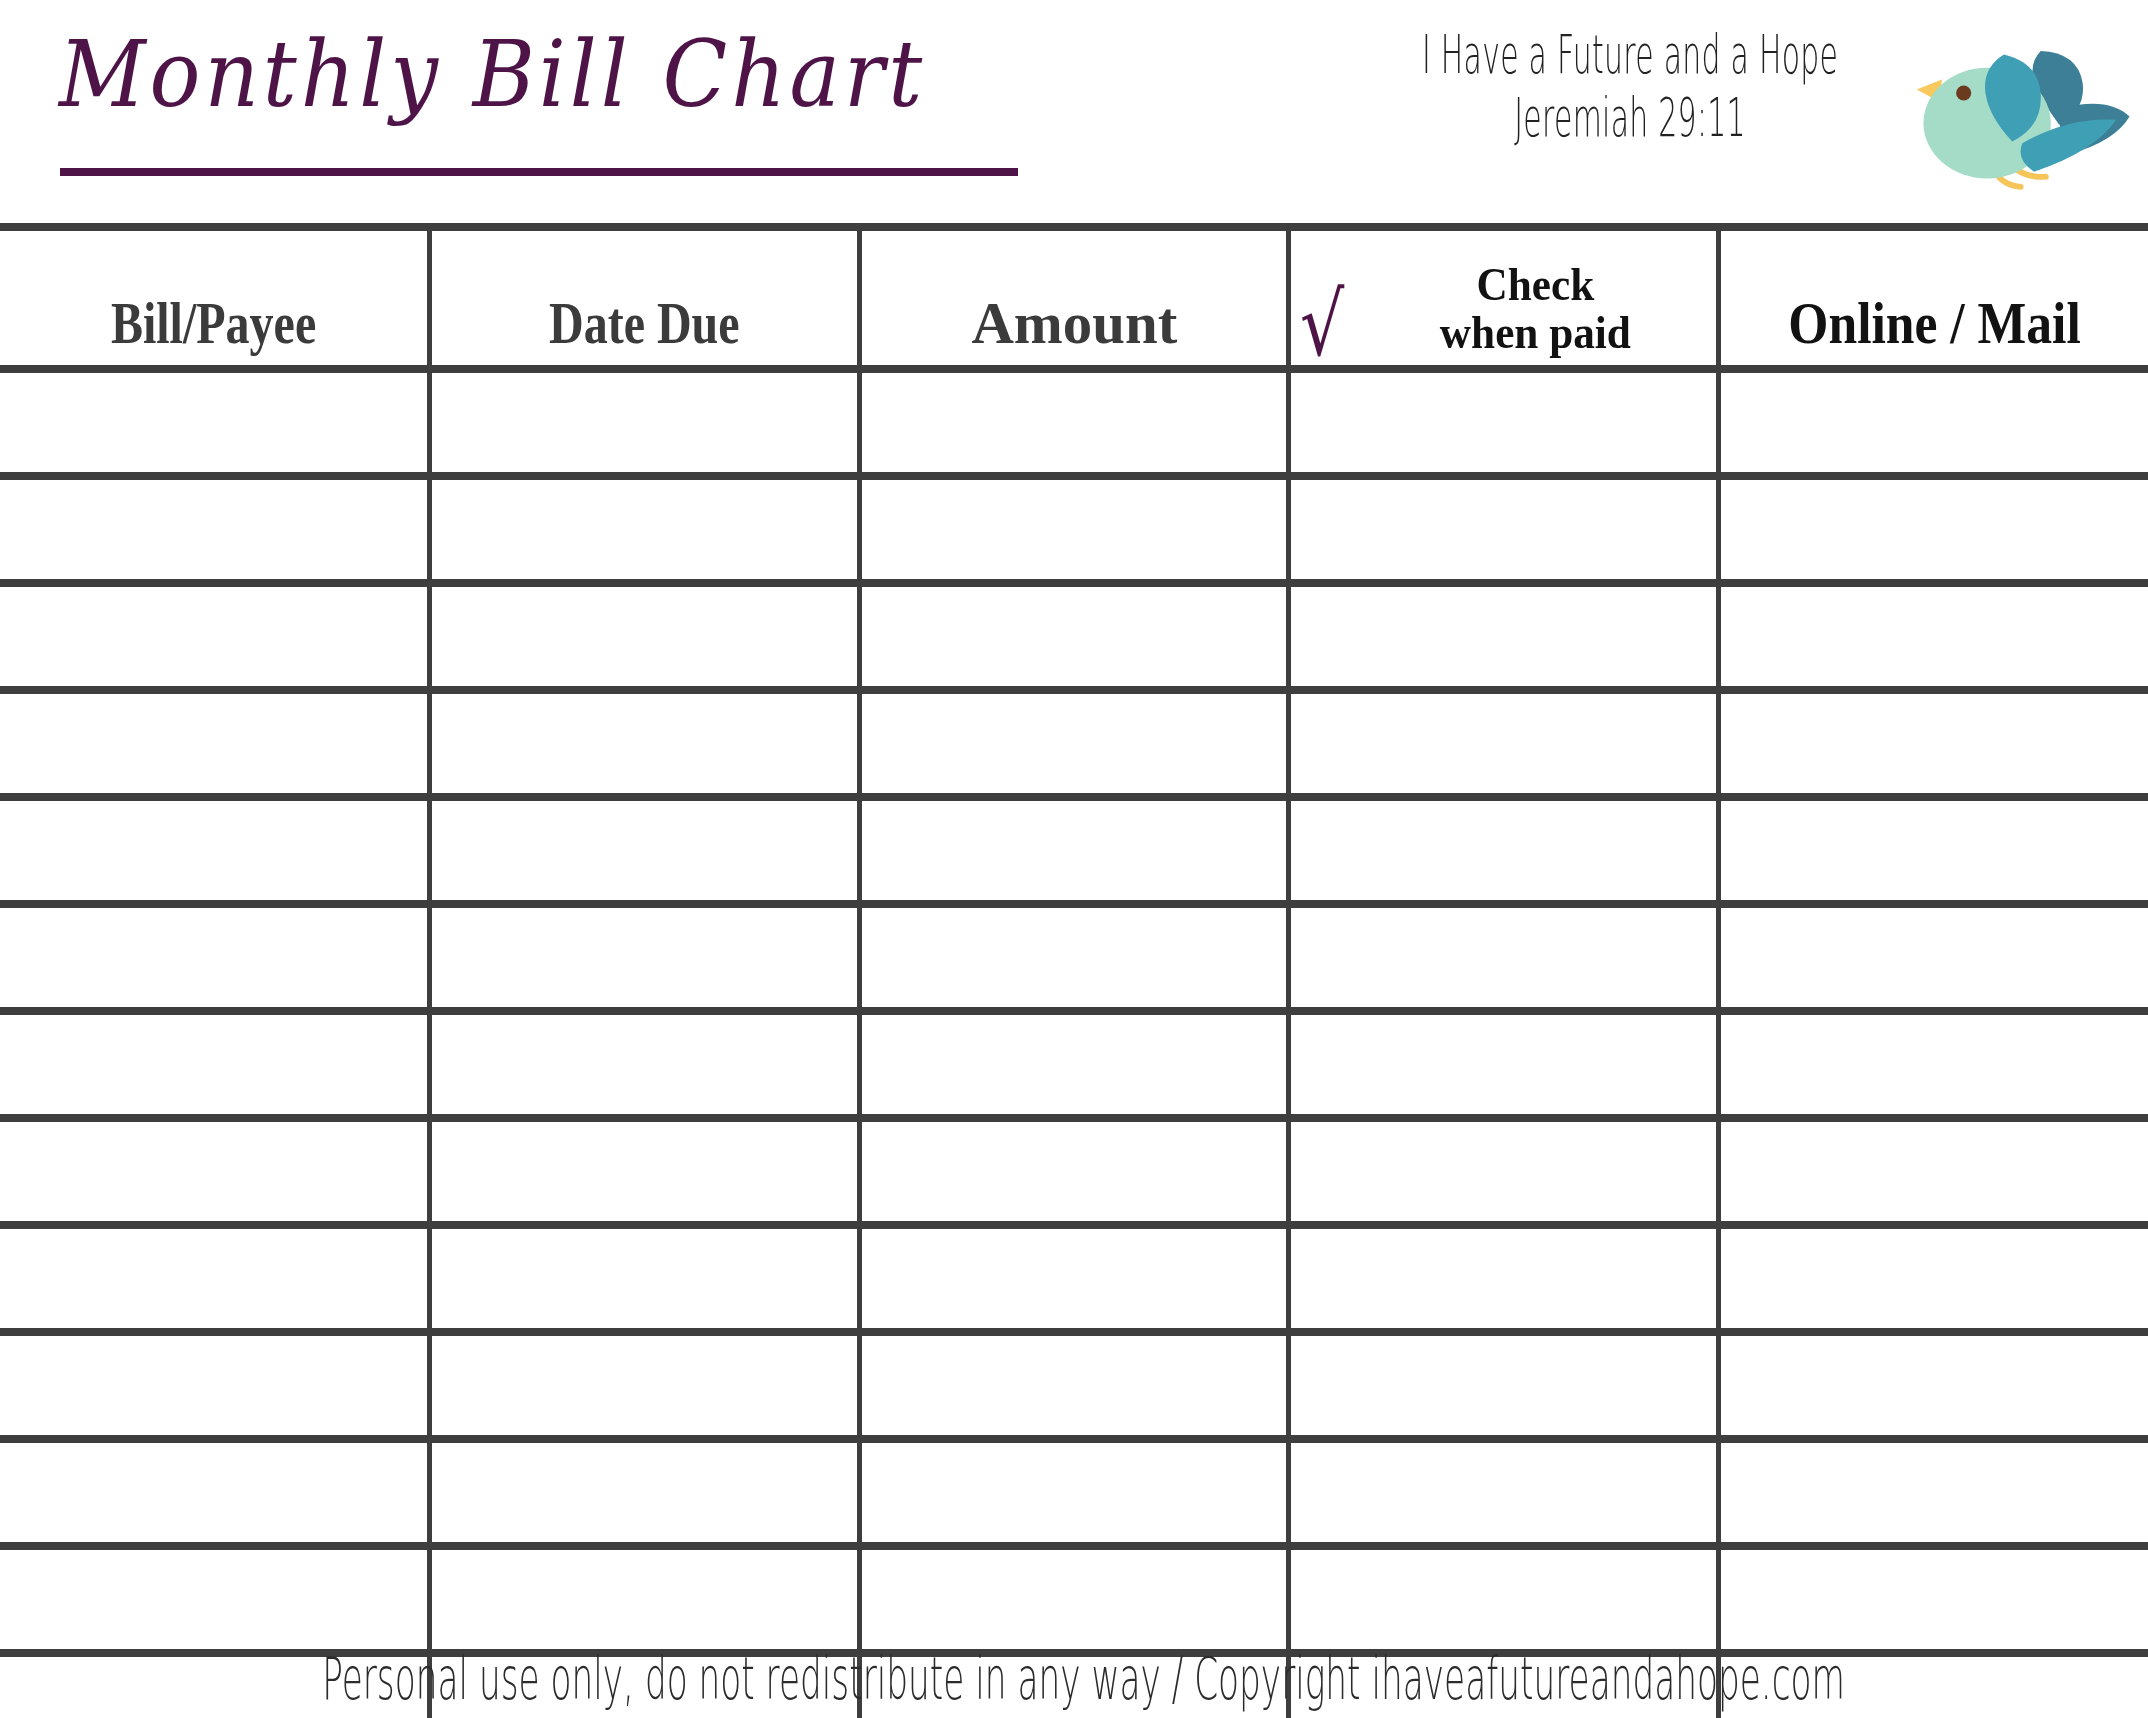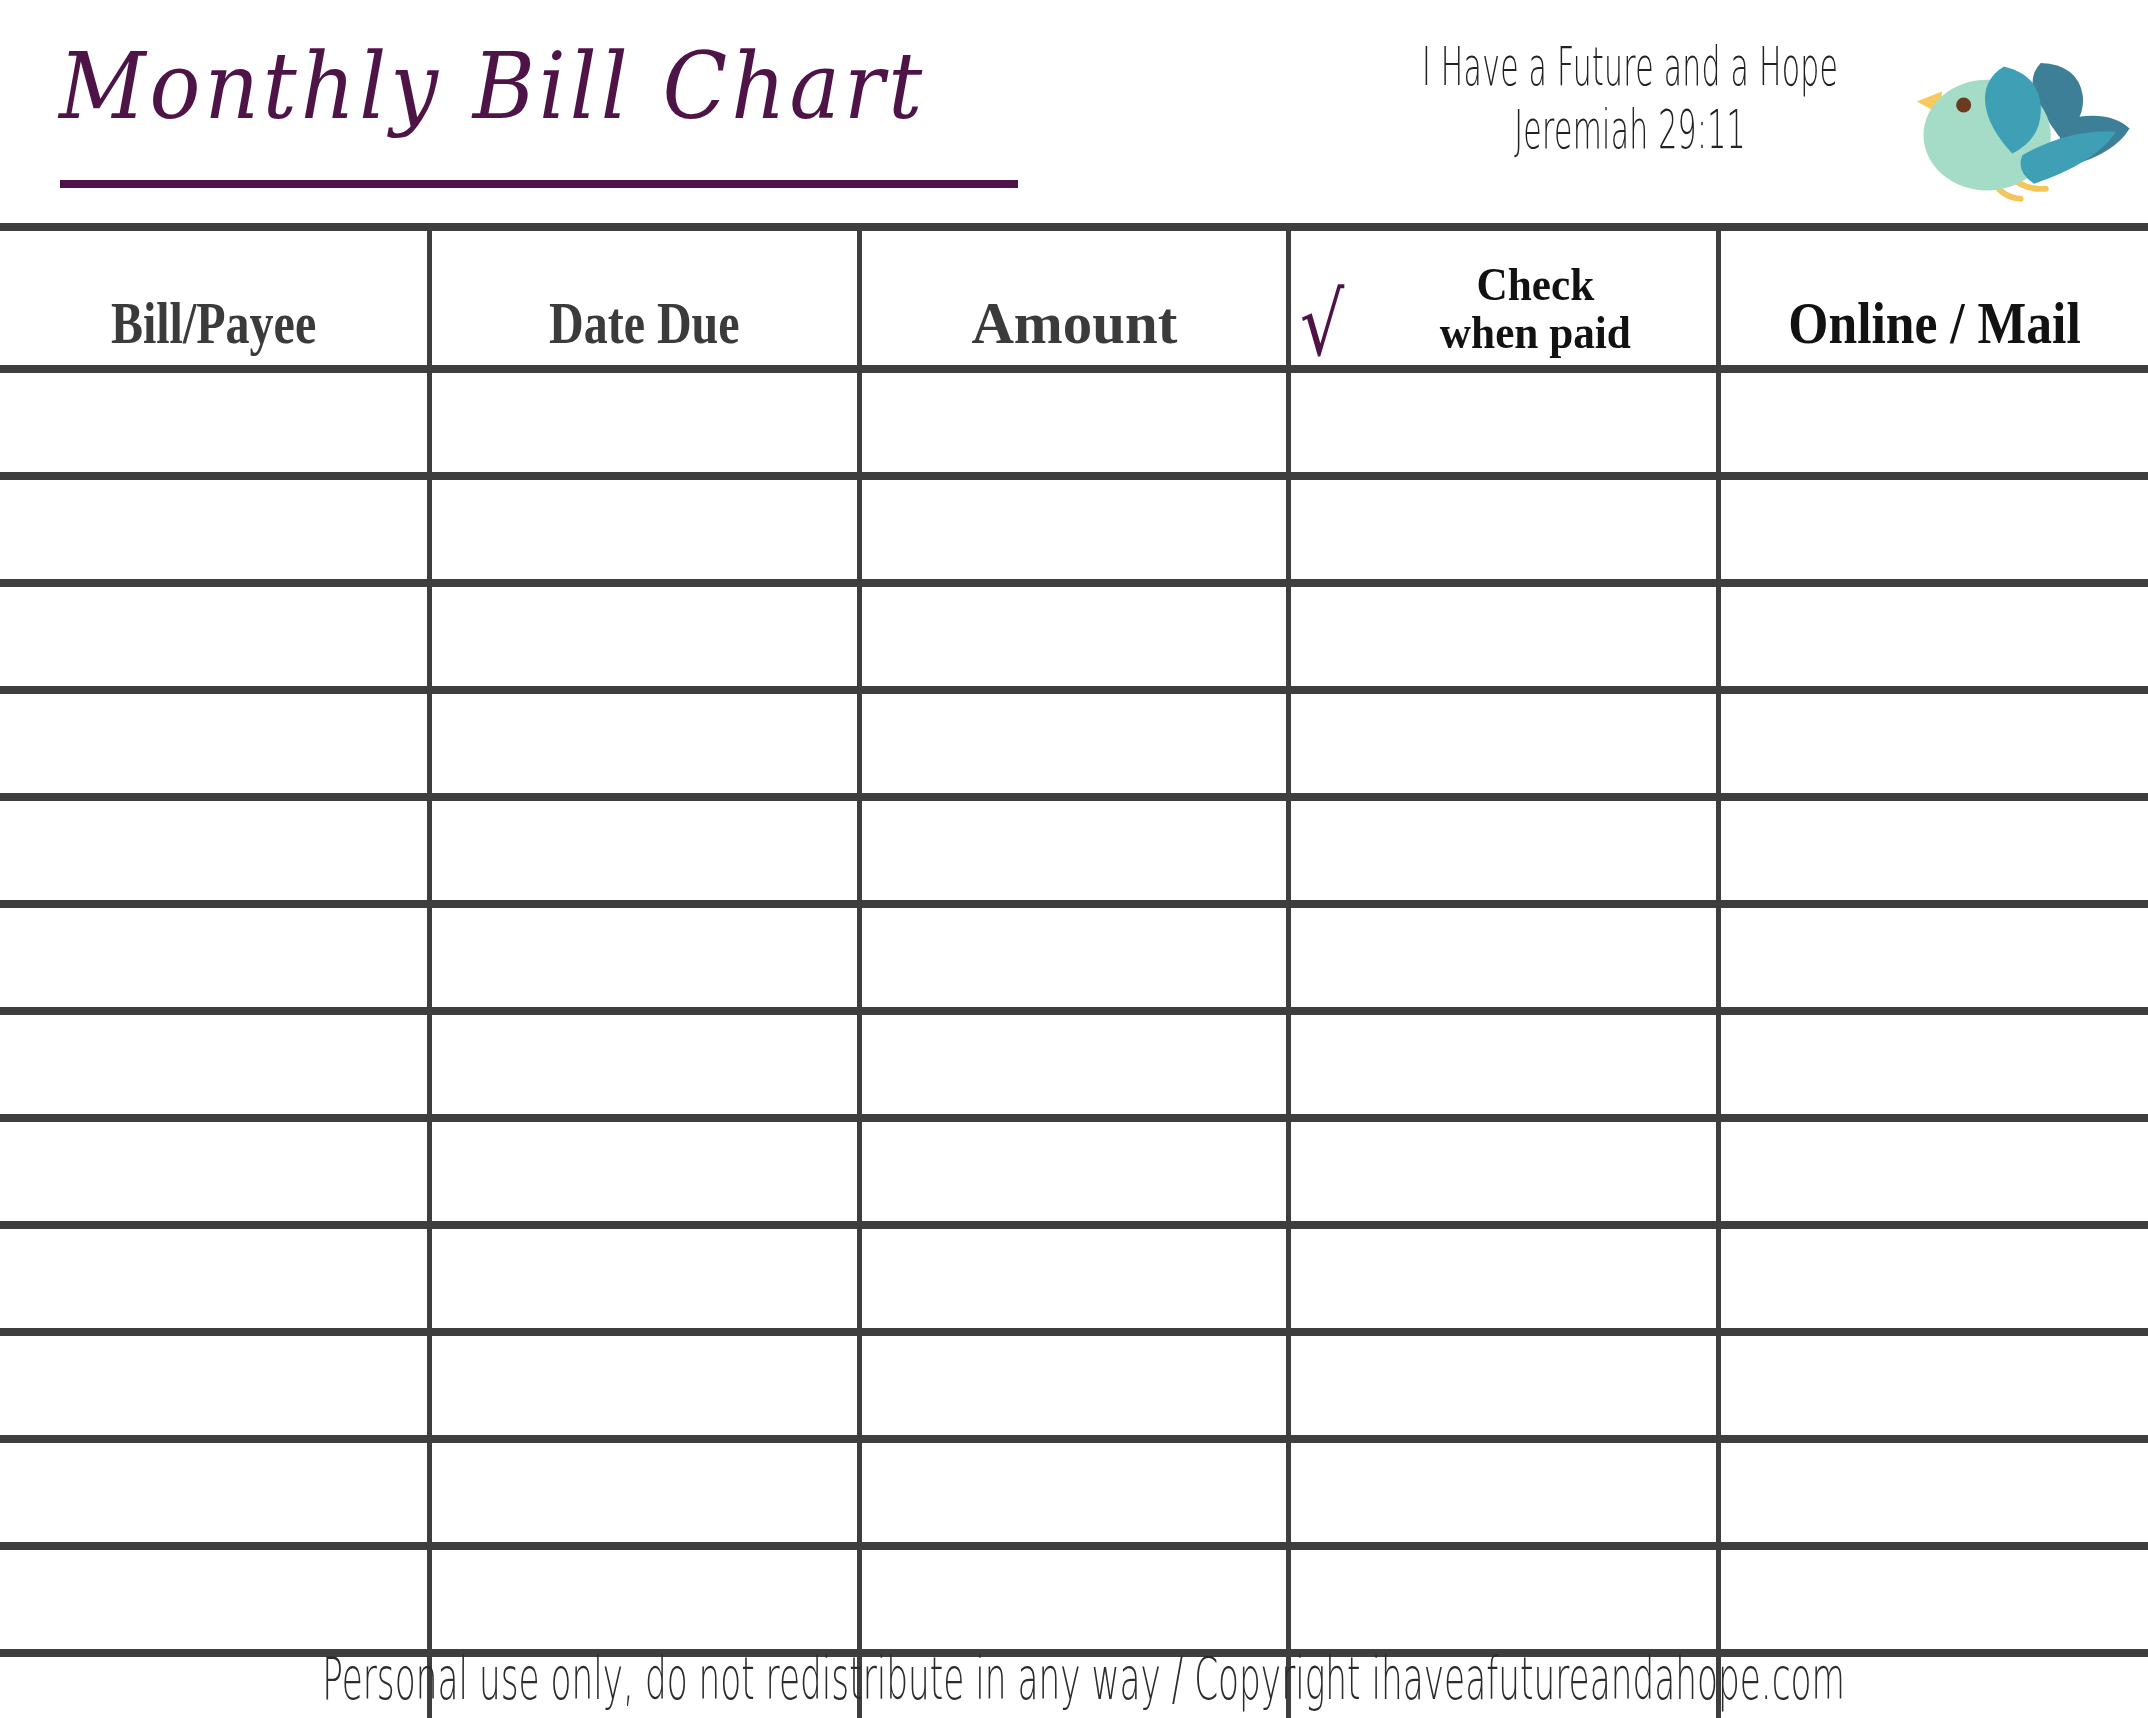--- a/index.html
+++ b/index.html
@@ -12,21 +12,21 @@
     height: 1718px;
     position: relative;
     overflow: hidden;
     font-family: "Liberation Serif", serif;
     -webkit-font-smoothing: antialiased;
   }
 
   
   #header {
     position: absolute;
-    left: 0; top: 16px;
+    left: 0; top: 4px;
     width: 2148px;
     height: 225px;
   }
 
   #page-title {
     position: absolute;
     left: 59px;
     top: 25px;
     font-family: "DejaVu Serif", "Liberation Serif", serif;
     font-style: italic;

